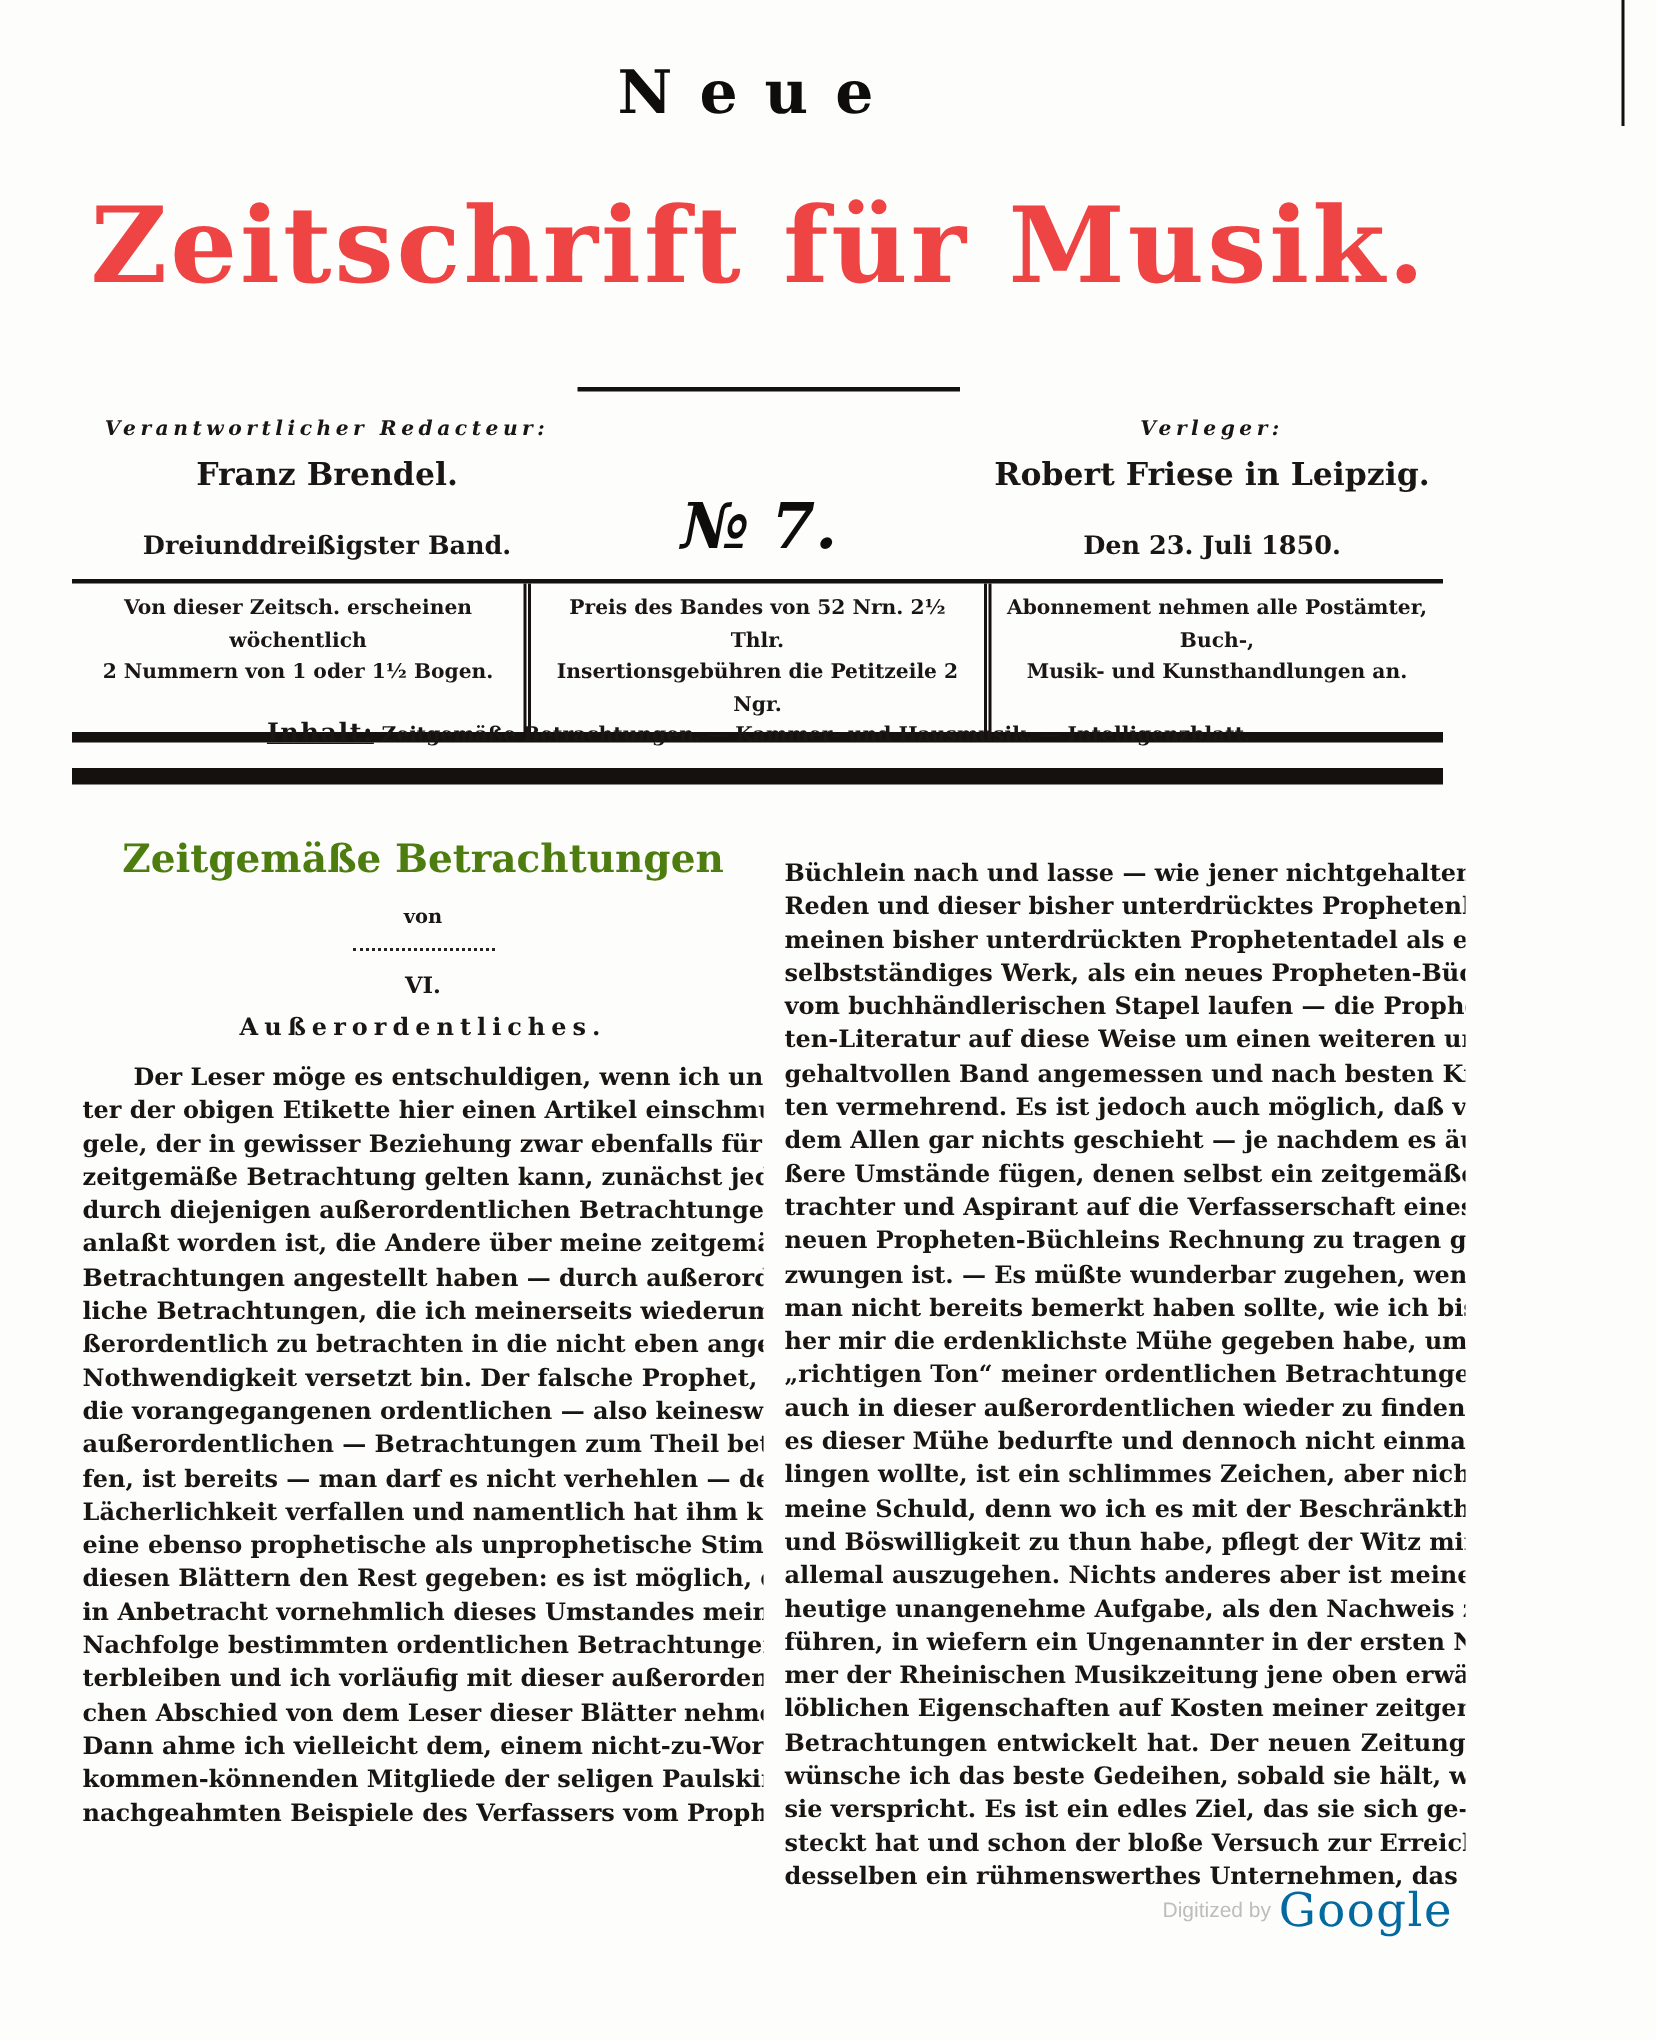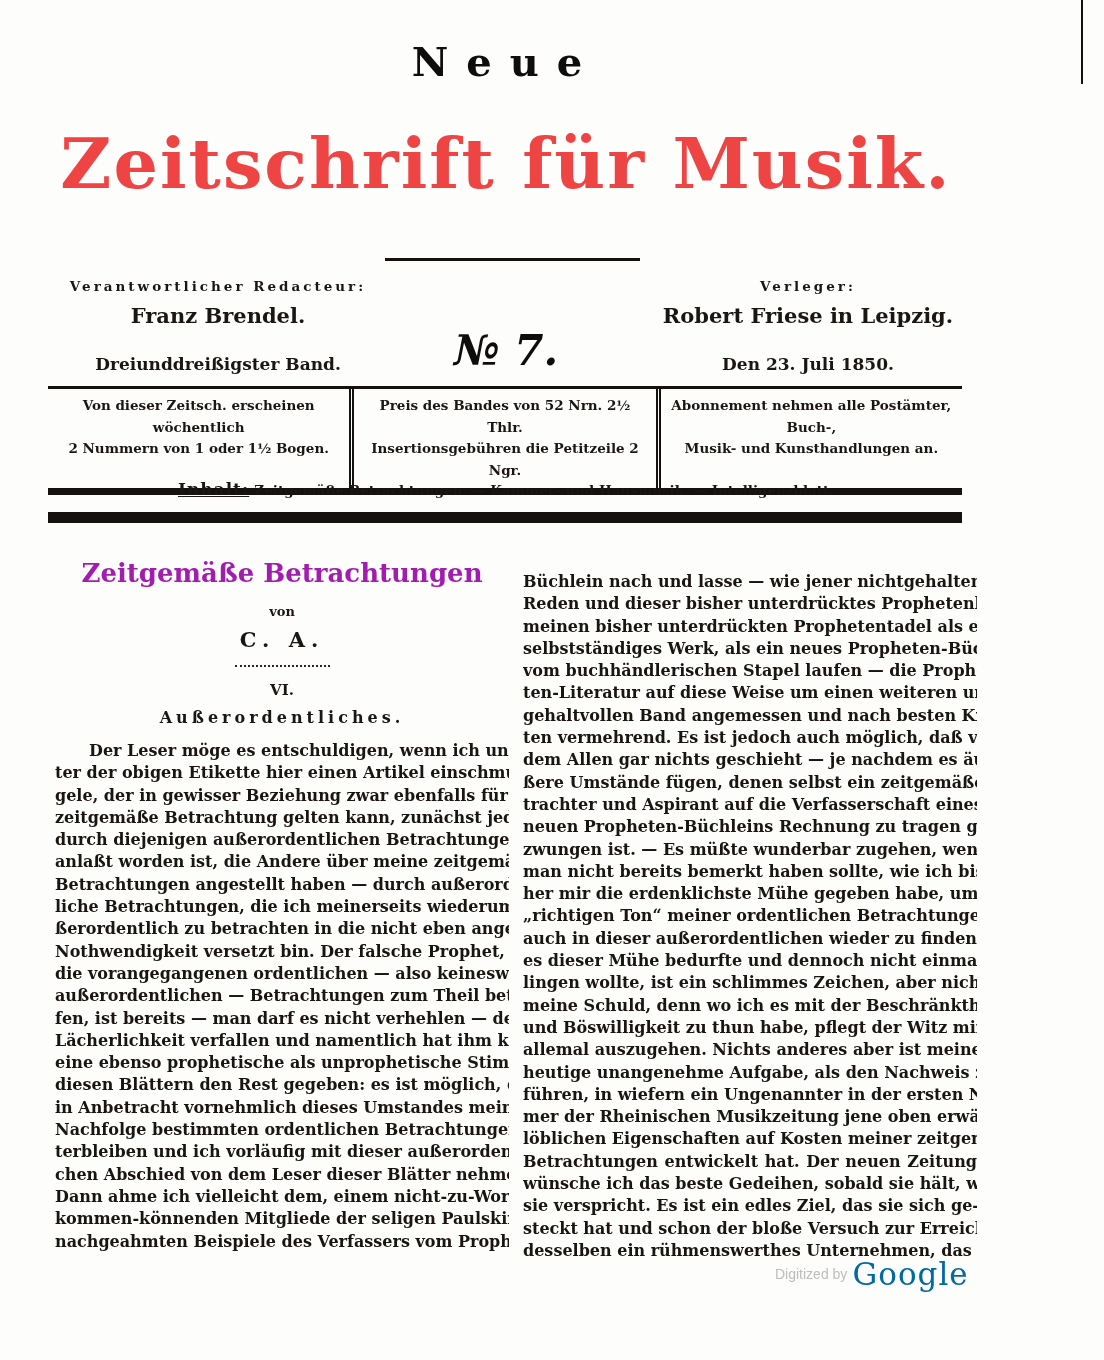--- a/index.html
+++ b/index.html
@@ -32,21 +32,21 @@
     letter-spacing: 2px; color: #ef4444; white-space: nowrap;
   }
   .masthead-rule {
     position: absolute; top: 258px; left: 337px; width: 255px; height: 3px;
     background: #14110e;
   }
 
   
   .editor-block { position: absolute; top: 278px; left: 20px; width: 300px; text-align: center; }
   .publisher-block { position: absolute; top: 278px; left: 600px; width: 320px; text-align: center; }
-  .small-caps-label { font-weight: 700; font-size: 13.5px; letter-spacing: 3px; }
+  .small-caps-label { font-weight: 700; font-size: 13.5px; letter-spacing: 3px; font-style: italic; }
   .person-name { font-weight: 700; font-size: 21px; margin-top: 9px; }
   .band-line { font-weight: 700; font-size: 17px; margin-top: 26px; }
   .issue-number {
     position: absolute; top: 326px; left: 0; width: 100%; text-align: center;
     font-style: italic; font-weight: 700; font-size: 42px; color: #0f0d0b;
   }
 
   
   .info-box {
     position: absolute; top: 386px; left: 0; width: 914px;
@@ -73,21 +73,21 @@
   }
 
   
   .columns {
     position: absolute; top: 558px; left: 7px; width: 922px;
     display: flex; gap: 14px; align-items: flex-start;
   }
   .col { width: 454px; }
 
   .article-head { text-align: center; }
-  .article-title { font-weight: 700; font-size: 26px; color: #a21caf; }
+  .article-title { font-weight: 700; font-size: 26px; color: #4d7c0f; }
   .byline-von { font-weight: 700; font-size: 13px; margin-top: 16px; }
   .byline-author { font-weight: 700; font-size: 21px; margin-top: 8px; letter-spacing: 6px; }
   .byline-rule { width: 95px; height: 0; border-top: 2px dotted #2a2520; margin: 13px auto 0 auto; }
   .section-number { font-weight: 700; font-size: 15px; margin-top: 14px; }
   .section-title { font-weight: 700; font-size: 16px; letter-spacing: 4px; margin-top: 9px; }
 
   .body-lines { margin-top: 13px; }
   .bodyline {
     font-weight: 700; font-size: 16px; line-height: 22.3px;
     text-align: justify; text-align-last: justify; -moz-text-align-last: justify;
@@ -153,21 +153,20 @@
     </div>
 
     <div class="divider-bar"></div>
 
     <div class="columns">
 
       <div class="col">
         <div class="article-head">
           <div class="article-title">Zeitgemäße Betrachtungen</div>
           <div class="byline-von">von</div>
-          <div class="byline-author">C. A.</div>
           <div class="byline-rule"></div>
           <div class="section-number">VI.</div>
           <div class="section-title">Außerordentliches.</div>
         </div>
         <div class="body-lines body-lines-left">
             <div class="bodyline">Der Leser möge es entschuldigen, wenn ich un-</div>
             <div class="bodyline">ter der obigen Etikette hier einen Artikel einschmug-</div>
             <div class="bodyline">gele, der in gewisser Beziehung zwar ebenfalls für eine</div>
             <div class="bodyline">zeitgemäße Betrachtung gelten kann, zunächst jedoch</div>
             <div class="bodyline">durch diejenigen außerordentlichen Betrachtungen ver-</div>

